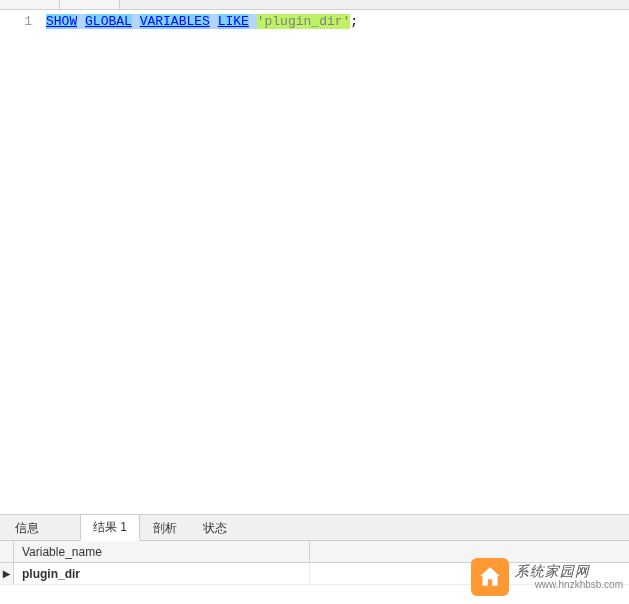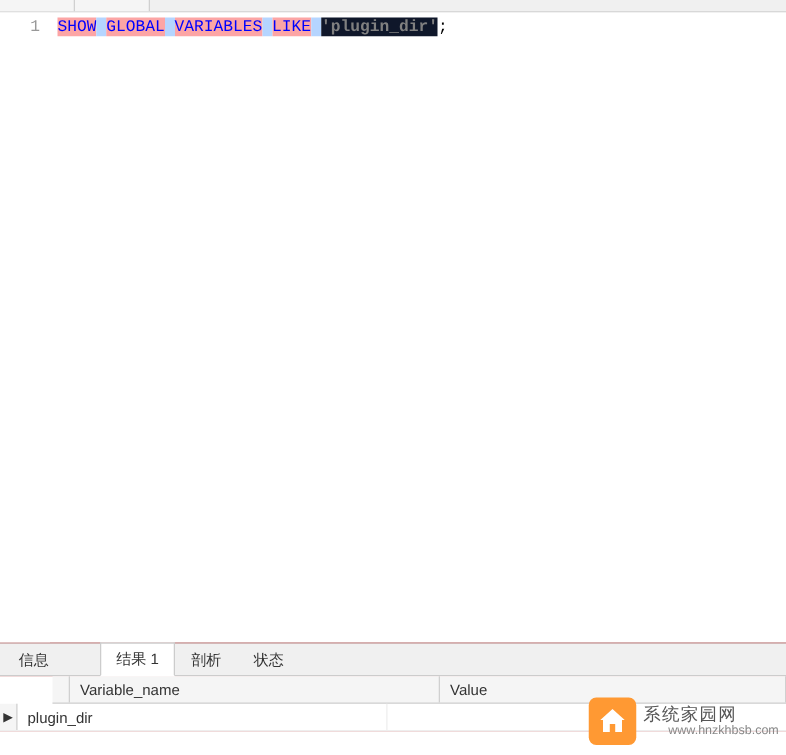--- a/index.html
+++ b/index.html
@@ -43,27 +43,27 @@
     .code-content {
       flex: 1;
       padding: 4px 6px;
       font-family: Consolas, "Courier New", monospace;
       font-size: 13px;
       white-space: pre;
     }
     .code-line {
       display: inline;
     }
-    .kw { color: #0000ff; background: #fca5a5; }
-    .str { color: #808080; background: #0f172a; font-weight: bold; }
+    .kw { color: #0000ff; background: #7dd3fc; text-decoration: underline; }
+    .str { color: #808080; background: #bef264; }
     .semi { color: #000; }
     .selected-bg { background: #b5d5ff; }
     .bottom-section {
       border-top: 1px solid #d0d0d0;
-      background: #b91c1c;
+      background: #c4b5fd;
     }
     .tabs-row {
       display: flex;
       align-items: flex-end;
       height: 26px;
       background: #f0f0f0;
       border-bottom: 1px solid #ccc;
       padding-left: 2px;
     }
     .tab {
@@ -85,21 +85,20 @@
     }
     .result-grid {
       background: #fff;
     }
     .grid-header {
       display: flex;
       background: #f5f5f5;
       border-bottom: 1px solid #d0d0d0;
       height: 22px;
       align-items: stretch;
-      margin-left: 42px;
     }
     .grid-header-cell {
       padding: 3px 8px;
       border-right: 1px solid #d0d0d0;
       font-size: 12px;
       color: #333;
       display: flex;
       align-items: center;
     }
     .col-indicator { width: 14px; padding: 0; }
@@ -113,20 +112,21 @@
     }
     .grid-cell {
       padding: 3px 8px;
       border-right: 1px solid #eee;
       font-size: 12px;
       color: #333;
       white-space: nowrap;
       overflow: hidden;
       display: flex;
       align-items: center;
+      font-weight: bold;
     }
     .row-indicator {
       width: 14px;
       background: #f5f5f5;
       border-right: 1px solid #d0d0d0;
       display: flex;
       align-items: center;
       justify-content: center;
       font-size: 10px;
       color: #333;
@@ -150,21 +150,21 @@
       display: flex;
       align-items: center;
       justify-content: center;
     }
     .watermark-icon svg { width: 26px; height: 26px; }
     .watermark-text {
       display: flex;
       flex-direction: column;
       line-height: 1.1;
     }
-    .wm-top { font-size: 14px; color: #555; font-weight: 500; letter-spacing: 1px; }
+    .wm-top { font-size: 14px; color: #555; font-weight: 500; letter-spacing: 1px; font-style: italic; }
     .wm-bottom { font-size: 10px; color: #888; margin-left: 20px; }
   </style>
 </head>
 <body>
 
 <div class="top-toolbar">
   <div class="toolbar-box"></div>
   <div class="toolbar-box"></div>
 </div>
 
@@ -179,21 +179,20 @@
   <div class="tabs-row">
     <div class="tab">信息</div>
     <div class="tab active">结果 1</div>
     <div class="tab">剖析</div>
     <div class="tab">状态</div>
   </div>
   <div class="result-grid">
     <div class="grid-header">
       <div class="grid-header-cell col-indicator"></div>
       <div class="grid-header-cell col1">Variable_name</div>
-      <div class="grid-header-cell col2">Value</div>
     </div>
     <div class="grid-row">
       <div class="row-indicator">▶</div>
       <div class="grid-cell col1">plugin_dir</div>
     </div>
   </div>
 </div>
 
 <div class="watermark">
   <div class="watermark-icon">

